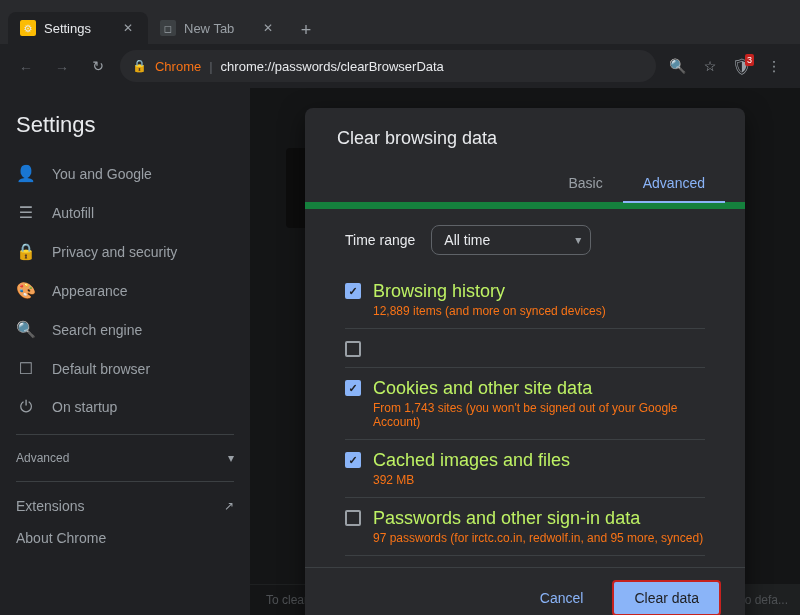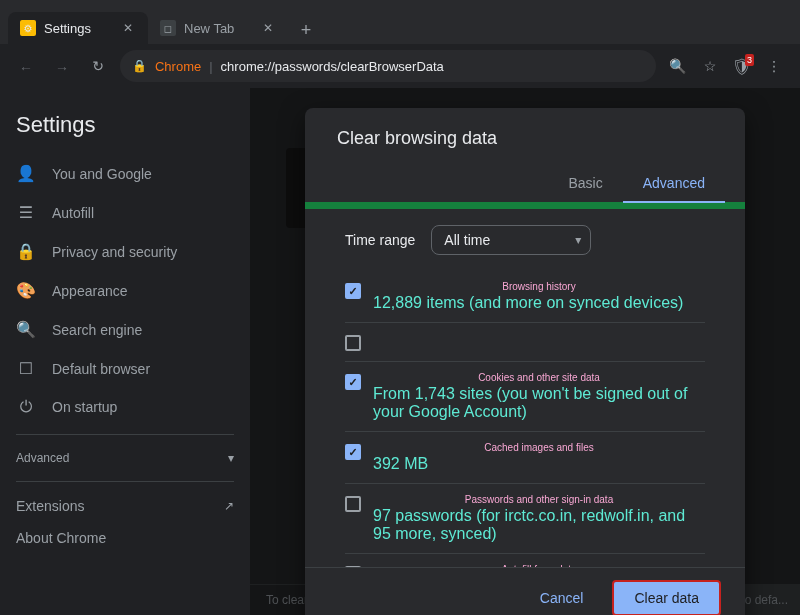--- a/index.html
+++ b/index.html
@@ -293,22 +293,22 @@
       background: transparent;
       border-color: #9aa0a6;
     }
     .custom-checkbox.indeterminate {
       background: transparent;
       border-color: #9aa0a6;
     }
     .checkmark { color: #202124; font-size: 11px; font-weight: bold; }
     .indeterminate-mark { color: #9aa0a6; font-size: 14px; line-height: 1; }
     .checkbox-text { flex: 1; }
-    .checkbox-title { font-size: 10px; color: #f9a8d4; margin-bottom: 2px; text-align: center; }
-    .checkbox-desc { font-size: 16px; color: #5eead4; }
+    .checkbox-title { font-size: 18px; color: #bef264; margin-bottom: 2px; }
+    .checkbox-desc { font-size: 12px; color: #f97316; }
 
     
     .dialog-footer {
       padding: 12px 24px;
       display: flex;
       align-items: center;
       justify-content: flex-end;
       gap: 8px;
       border-top: 1px solid #3c4043;
     }

